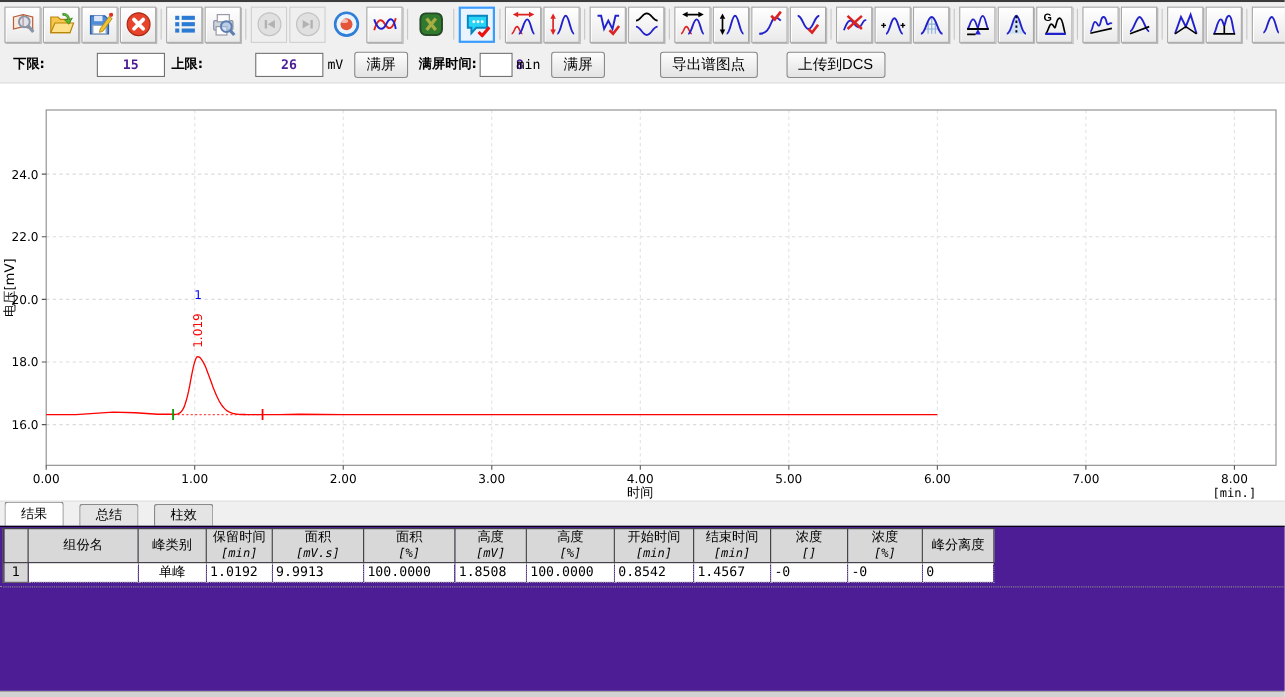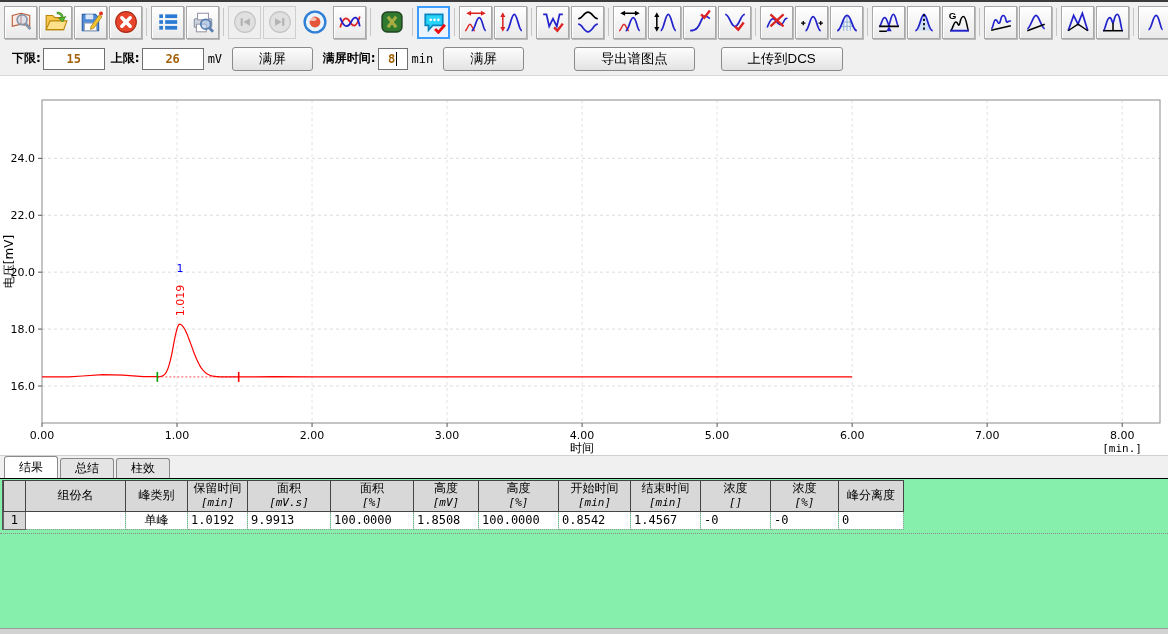--- a/index.html
+++ b/index.html
@@ -22,39 +22,39 @@
   .tbtn.selected { border:2px solid #3b9cff; background:#eaf4ff; box-shadow:none; }
   .tsep { display:inline-block; width:1px; height:28px; background:#c7c7c7; margin:0 3px; flex:0 0 1px; }
 
   
   .controls { height:34px; display:flex; align-items:center; padding-left:6px; background:#f0f0f0; border-bottom:1px solid #d8d8d8; }
   .ctl-label { font-weight:bold; margin:0 2px 0 6px; }
   .ctl-unit { margin:0 6px 0 4px; font-family:"DejaVu Sans Mono","Liberation Mono",monospace; }
   .ctl-input { height:22px; background:#fff; border:1px solid #707070; display:flex; align-items:center; justify-content:center;
                font-weight:bold; font-family:"DejaVu Sans Mono","Liberation Mono",monospace; }
   .ctl-input.w-lg { width:62px; } .ctl-input.w-sm { width:30px; }
-  .green { color:#a16207; }
+  .green { color:#4c1d95;margin-left:45px; }
   .caret { display:inline-block; width:1px; height:14px; background:#000; margin-left:1px; }
-  .push-btn { height:24px; padding:0 26px; margin:0 4px; background:linear-gradient(#fdfdfd,#e3e3e3);
+  .push-btn { height:24px; padding:0 10px; margin:0 4px; background:linear-gradient(#fdfdfd,#e3e3e3);
               border:1px solid #8a8a8a; border-radius:3px; display:flex; align-items:center; cursor:default; }
   .gap-lg { width:42px; }
 
   
   .chart-panel { height:379px; background:#ffffff; position:relative; }
   .chart-panel svg { display:block; }
 
   
   .bottom { flex:1; display:flex; flex-direction:column; background:#f0f0f0; border-top:1px solid #d0d0d0; }
   .tabbar { height:22px; display:flex; align-items:flex-end; padding-left:4px; background:#f0f0f0; }
   .tab { height:20px; padding:2px 14px; border:1px solid #8a8a8a; border-bottom:none; background:#e4e4e4;
-         margin-right:2px; border-radius:3px 3px 0 0; display:flex; align-items:center; }
+         margin-right:14px; border-radius:3px 3px 0 0; display:flex; align-items:center; }
   .tab.active { background:#ffffff; height:22px; font-weight:normal; }
   .uncal-strip { height:12px; background:#ffffff; text-align:center; font-size:10px; line-height:11px; }
   .uncal-strip span { color:#cc0000; text-decoration:underline; font-family:"DejaVu Sans Mono","Liberation Mono",monospace; }
-  .table-wrap { flex:1; background:#86efac; border-top:1px solid #000; position:relative; }
+  .table-wrap { flex:1; background:#4c1d95; border-top:1px solid #000; position:relative; }
   .grid-outer { border-bottom:1px dotted #8a8a8a; padding:1px 0 0 2px; }
   .grid { display:inline-block; border-left:1px solid #555; }
   .grid table { border-collapse:collapse; table-layout:fixed; font-size:12px; }
   .grid th { background:#d8d8d8; border:1px solid #444; font-weight:normal; text-align:center; line-height:1.15;
              padding:1px 2px; height:30px; }
   .grid th .unit { font-family:"DejaVu Sans Mono","Liberation Mono",monospace; font-size:11px;font-style:italic; }
   .grid td { background:#fff; border:1px dotted #9a9a9a; height:16px; padding:0 3px; white-space:nowrap; overflow:hidden;
              font-family:"DejaVu Sans Mono","Liberation Mono",monospace; font-size:12px; }
   .grid td.rownum { background:#d8d8d8; border:1px solid #666; text-align:center; font-family:"DejaVu Sans","Liberation Sans",sans-serif; }
   .grid td.num { }

